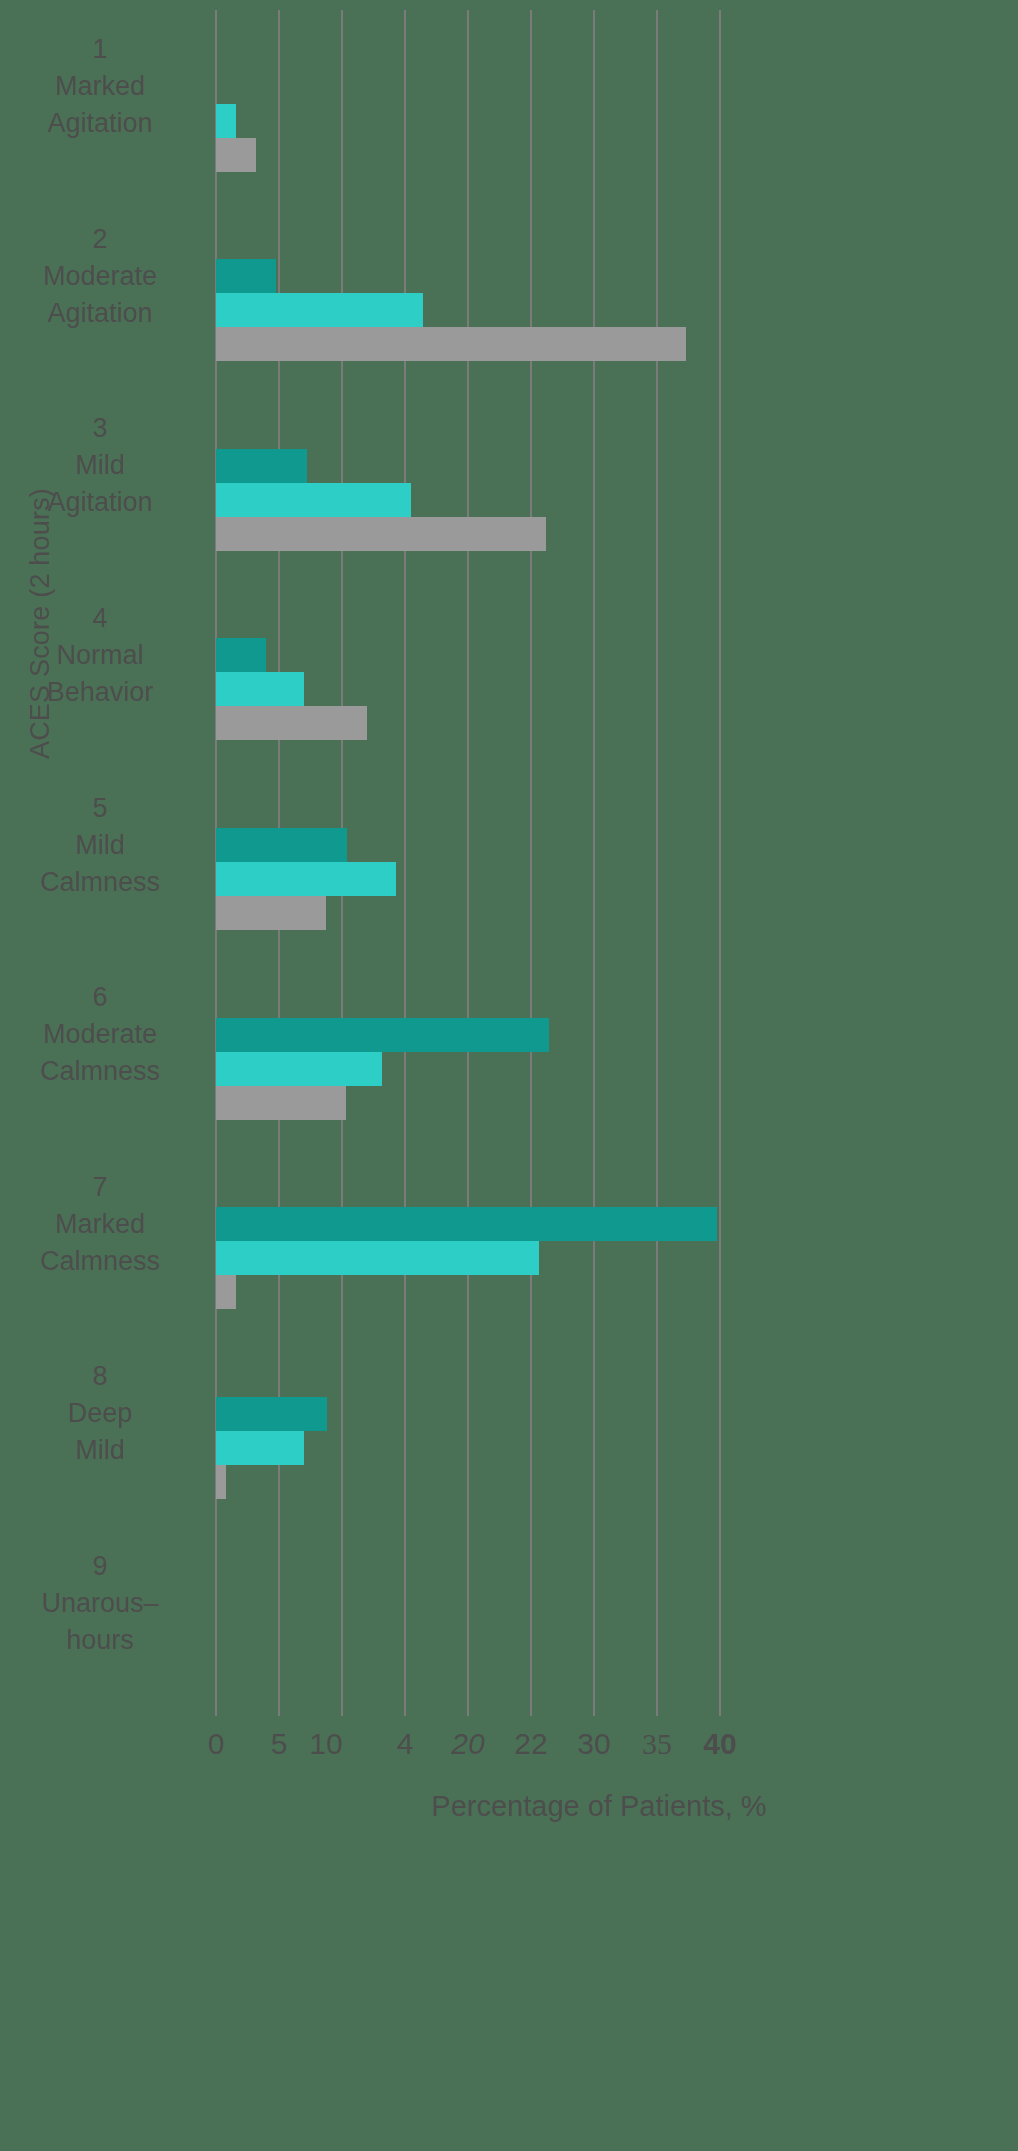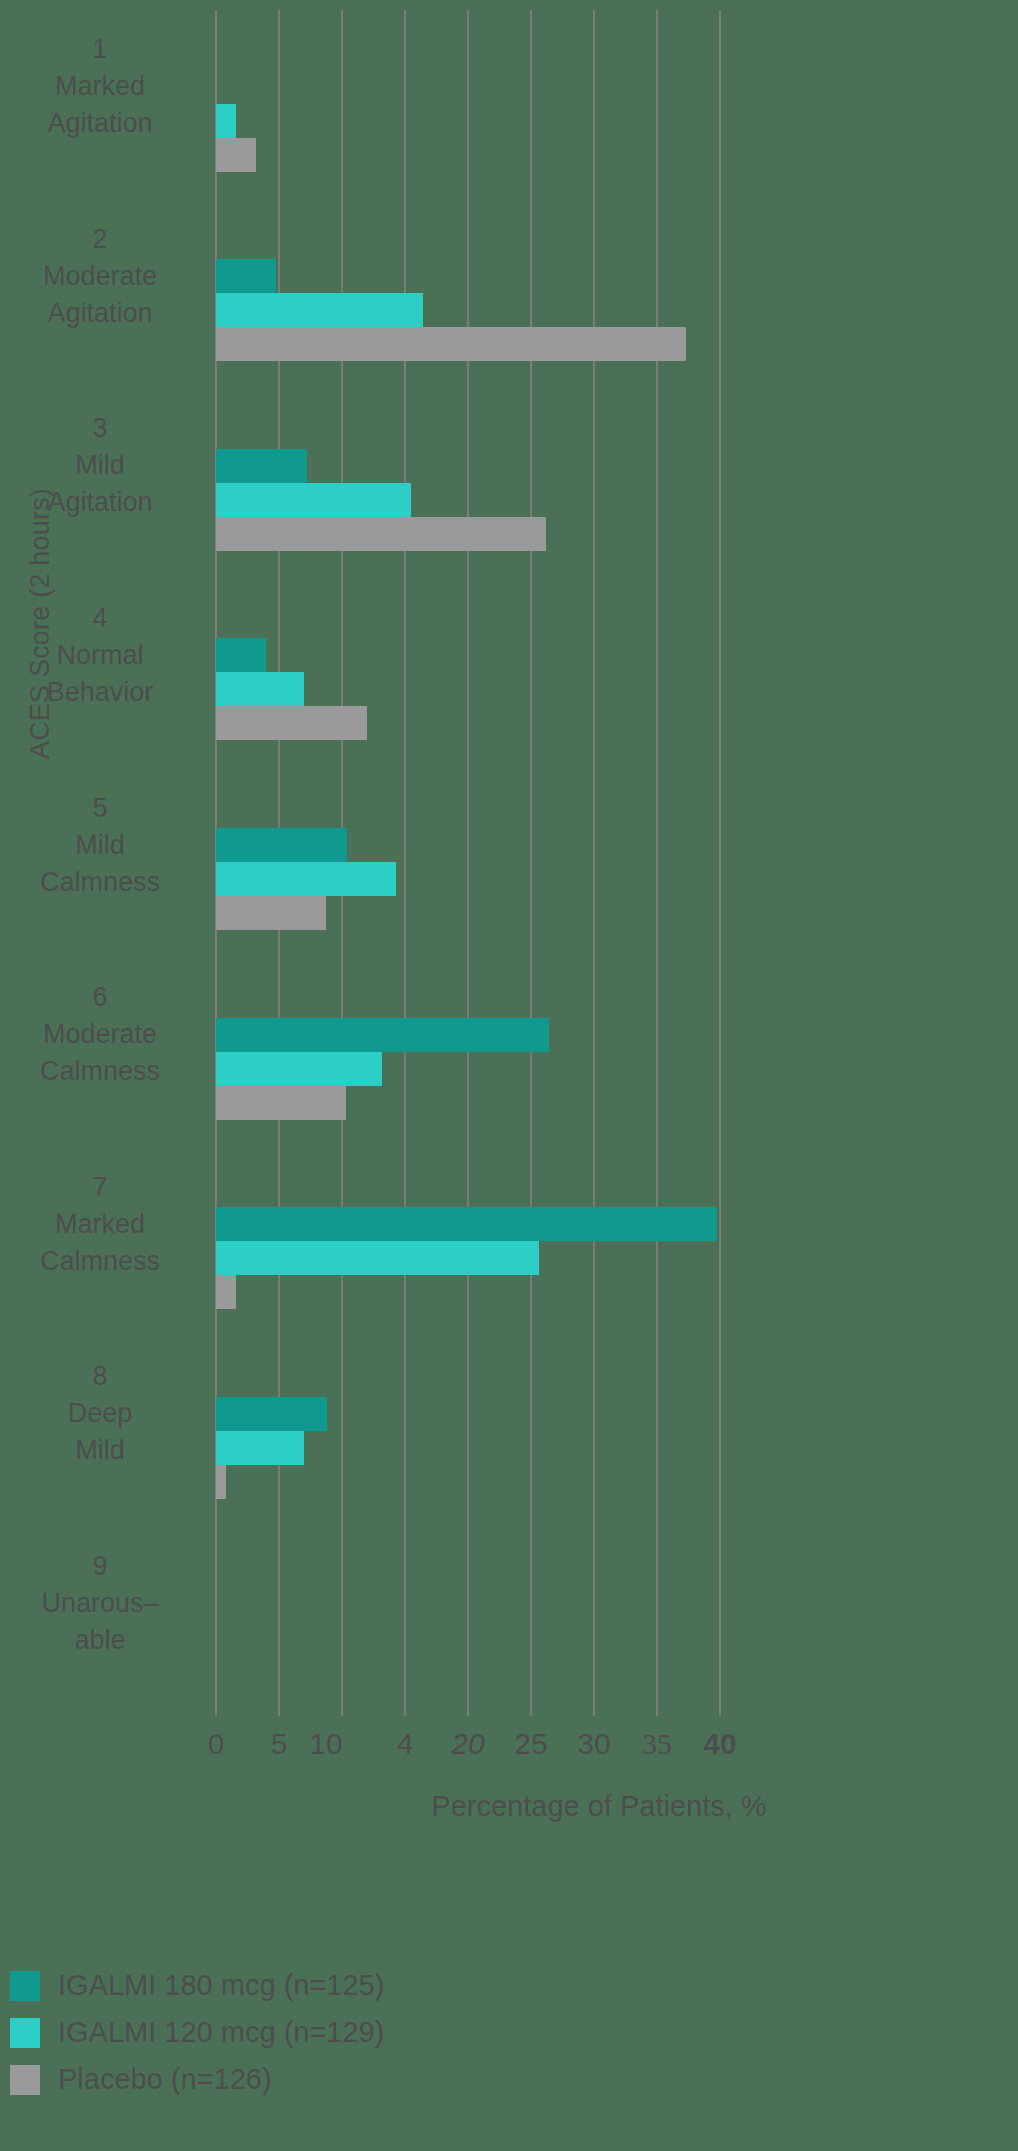--- a/index.html
+++ b/index.html
@@ -181,44 +181,30 @@
         <div>Calmness</div>
       </div>
       <div class="catlab" style="top: 1358.17px;">
         <div>8</div>
         <div>Deep</div>
         <div>Mild</div>
       </div>
       <div class="catlab" style="top: 1547.72px;">
         <div>9</div>
         <div>Unarous–</div>
-        <div>able</div>
+        <div>hours</div>
       </div>
     </div>
   <div id="xticks">
       <div class="xtick" style="left: 216px;">0</div>
       <div class="xtick" style="left: 279px;">5</div>
       <div class="xtick" style="left: 326px;">10</div>
       <div class="xtick" style="left: 405px;">4</div>
       <div class="xtick" style="left: 468px; font-style: italic;">20</div>
-      <div class="xtick" style="left: 531px;">25</div>
+      <div class="xtick" style="left: 531px;">22</div>
       <div class="xtick" style="left: 594px;">30</div>
       <div class="xtick" style="left: 657px; font-family: Liberation Serif, serif;">35</div>
       <div class="xtick" style="left: 720px; font-weight: bold;">40</div>
     </div>
 
   <div class="xlabel">Percentage of Patients, %</div>
 
-  <div class="legend" id="legend">
-      <div class="legrow">
-        <div class="swatch" style="background: rgb(16, 153, 143);"></div>
-        <div class="legtxt">IGALMI 180 mcg (n=125)</div>
-      </div>
-      <div class="legrow">
-        <div class="swatch" style="background: rgb(44, 206, 198);"></div>
-        <div class="legtxt">IGALMI 120 mcg (n=129)</div>
-      </div>
-      <div class="legrow">
-        <div class="swatch" style="background: rgb(154, 154, 154);"></div>
-        <div class="legtxt">Placebo (n=126)</div>
-      </div>
-    </div>
 </div>
 
 </body></html>

